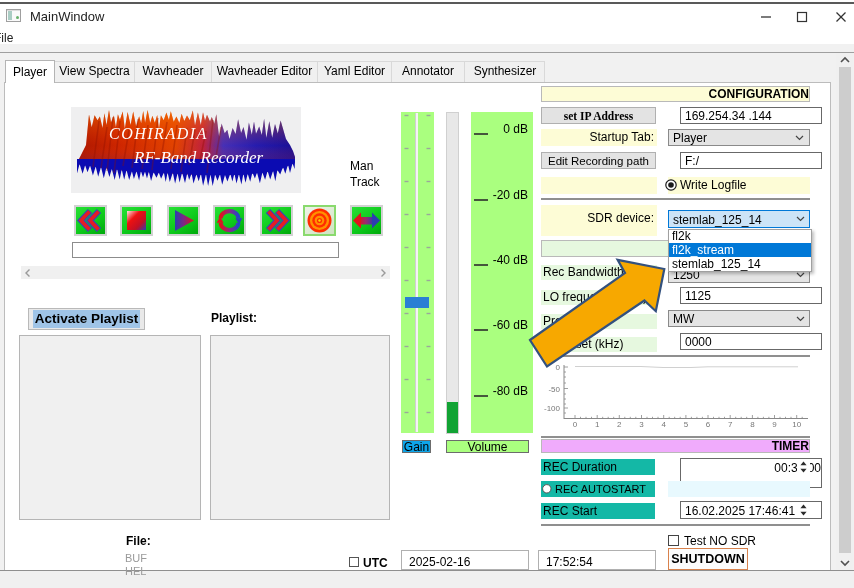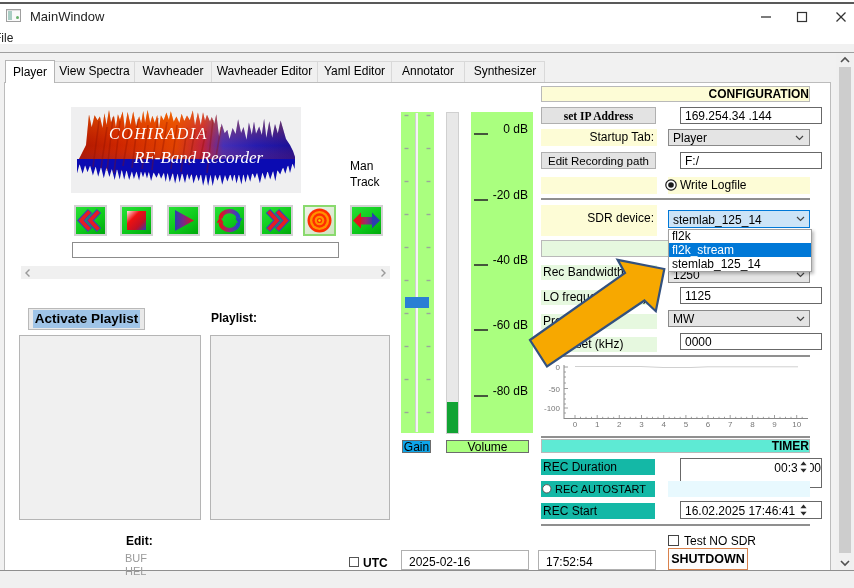--- a/index.html
+++ b/index.html
@@ -194,21 +194,21 @@
     <path d="M3.5 1.5 L7 5 L3.5 8.5" fill="none" stroke="#9a9a9a" stroke-width="1.4"></path>
   </svg>
 
 <div class="abs" style="left:28px;top:308px;width:117px;height:22px;background:#e9e9e9;border:1px solid #b9b9b9;"></div>
 <div class="abs" style="left:33px;top:310px;width:107px;height:18px;background:#9fc4e7;font-weight:bold;font-size:13.5px;text-align:center;line-height:18px;white-space:nowrap;">Activate Playlist</div>
 <div class="abs" style="left:211px;top:311px;font-size:12px;font-weight:bold;">Playlist:</div>
 
 <div class="abs" style="left:19px;top:335px;width:182px;height:185px;background:#f0f0f0;border:1px solid #b5b5b5;"></div>
 <div class="abs" style="left:210px;top:335px;width:180px;height:185px;background:#f0f0f0;border:1px solid #b5b5b5;"></div>
 
-<div class="abs" style="left:126px;top:534px;font-size:12px;font-weight:bold;">Edit:</div>
+<div class="abs" style="left:126px;top:534px;font-size:12px;font-weight:bold;">File:</div>
 <div class="abs" style="left:125px;top:552px;font-size:11px;color:#9a9a9a;line-height:13px;">BUF<br>HEL</div>
 
 <div class="abs" style="left:349px;top:557px;width:10px;height:10px;background:#fff;border:1px solid #555;"></div>
 <div class="abs" style="left:363px;top:556px;font-size:12px;font-weight:bold;">UTC</div>
 <div class="abs" style="left:401px;top:550px;width:128px;height:20px;background:#fff;border:1px solid #b0b0b0;font-size:12px;padding:4px 0 0 7px;">2025-02-16</div>
 <div class="abs" style="left:538px;top:550px;width:118px;height:20px;background:#fff;border:1px solid #b0b0b0;font-size:12px;padding:4px 0 0 7px;">17:52:54</div>
 
 <div class="abs" style="left:401px;top:112px;width:33px;height:321px;background:#aaff7f;"></div>
 <div class="abs" style="left:415px;top:113px;width:3px;height:319px;background:#f4f4f4;border-left:1px solid #d0d0d0;"></div>
 <svg class="abs" style="left:401px;top:112px;" width="33" height="321" viewBox="0 0 33 321">
@@ -385,21 +385,21 @@
         <text x="167" y="68">6</text>
         <text x="189.2" y="68">7</text>
         <text x="211.4" y="68">8</text>
         <text x="233.5" y="68">9</text>
         <text x="255.7" y="68">10</text>
     </g>
   </g>
 </svg>
 
 <div class="sep" style="top:436px;"></div>
-<div class="hdr" style="top:439px;height:14px;line-height:13px;background:#5eead4;">TIMER</div>
+<div class="hdr" style="top:439px;height:14px;line-height:13px;background:#f0abfc;">TIMER</div>
 <div class="blab" style="top:459px;height:16px;line-height:16px;">REC Duration</div>
 <div class="fld" style="top:458px;height:30px;line-height:18px;text-align:right;">00:30:00</div>
 <div class="blab" style="top:481px;height:16px;line-height:16px;padding-left:14px;font-size:11px;">REC AUTOSTART</div>
 <svg class="abs" style="left:542px;top:484px;" width="10" height="10" viewBox="0 0 10 10">
   <circle cx="4.8" cy="4.8" r="4.2" fill="#fff" stroke="#555" stroke-width="1"></circle>
 </svg>
 <div class="abs" style="left:668px;top:481px;width:142px;height:16px;background:#e8f9fe;"></div>
 <div class="blab" style="top:503px;height:16px;line-height:16px;">REC Start</div>
 <div class="fld" style="top:501px;height:18px;line-height:18px;">16.02.2025 17:46:41</div>
 <div class="sep" style="top:524px;"></div>

